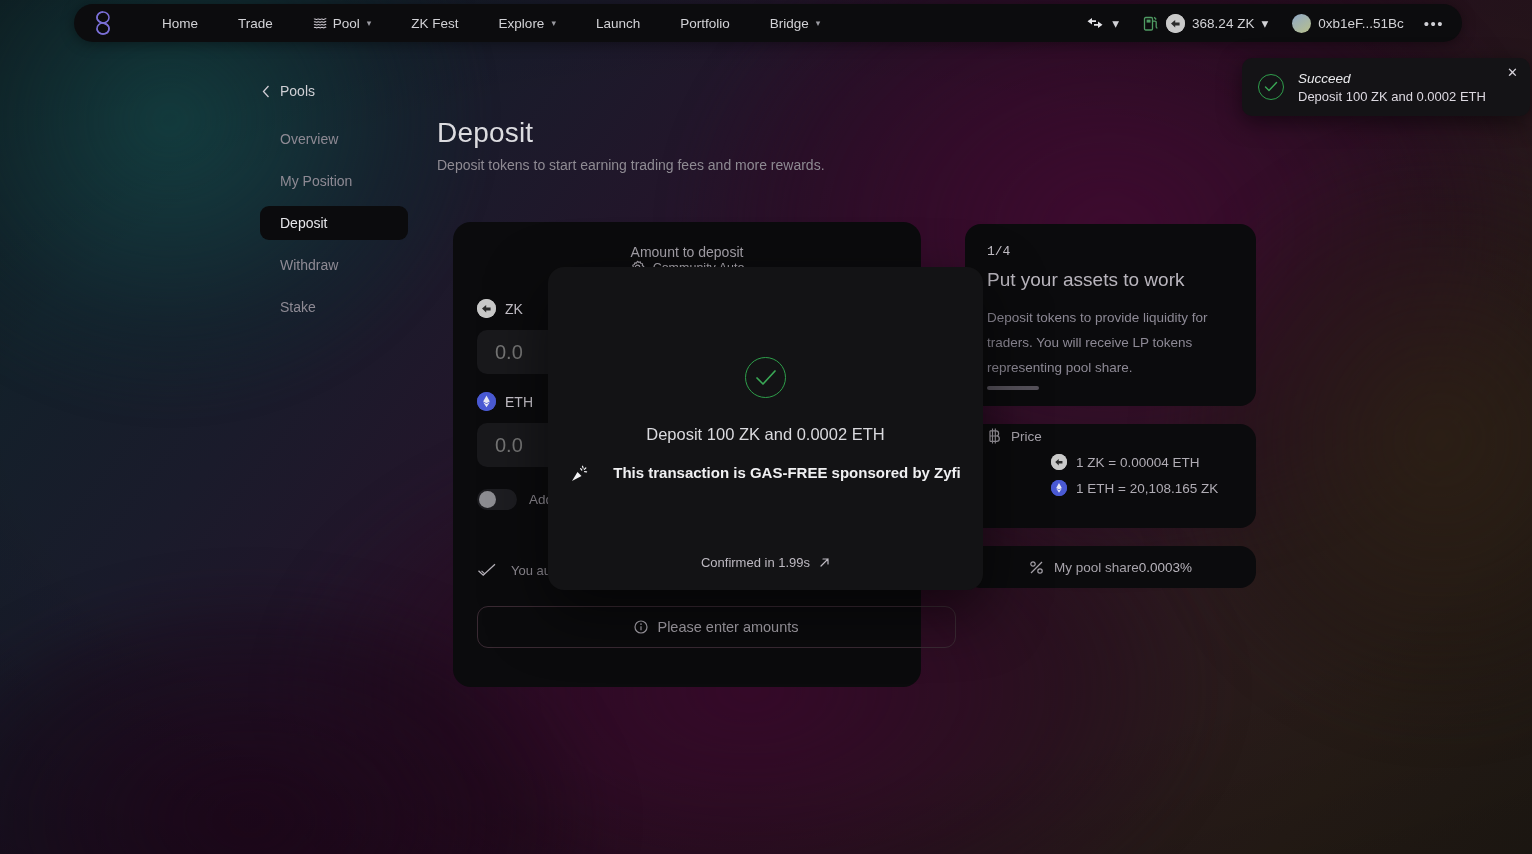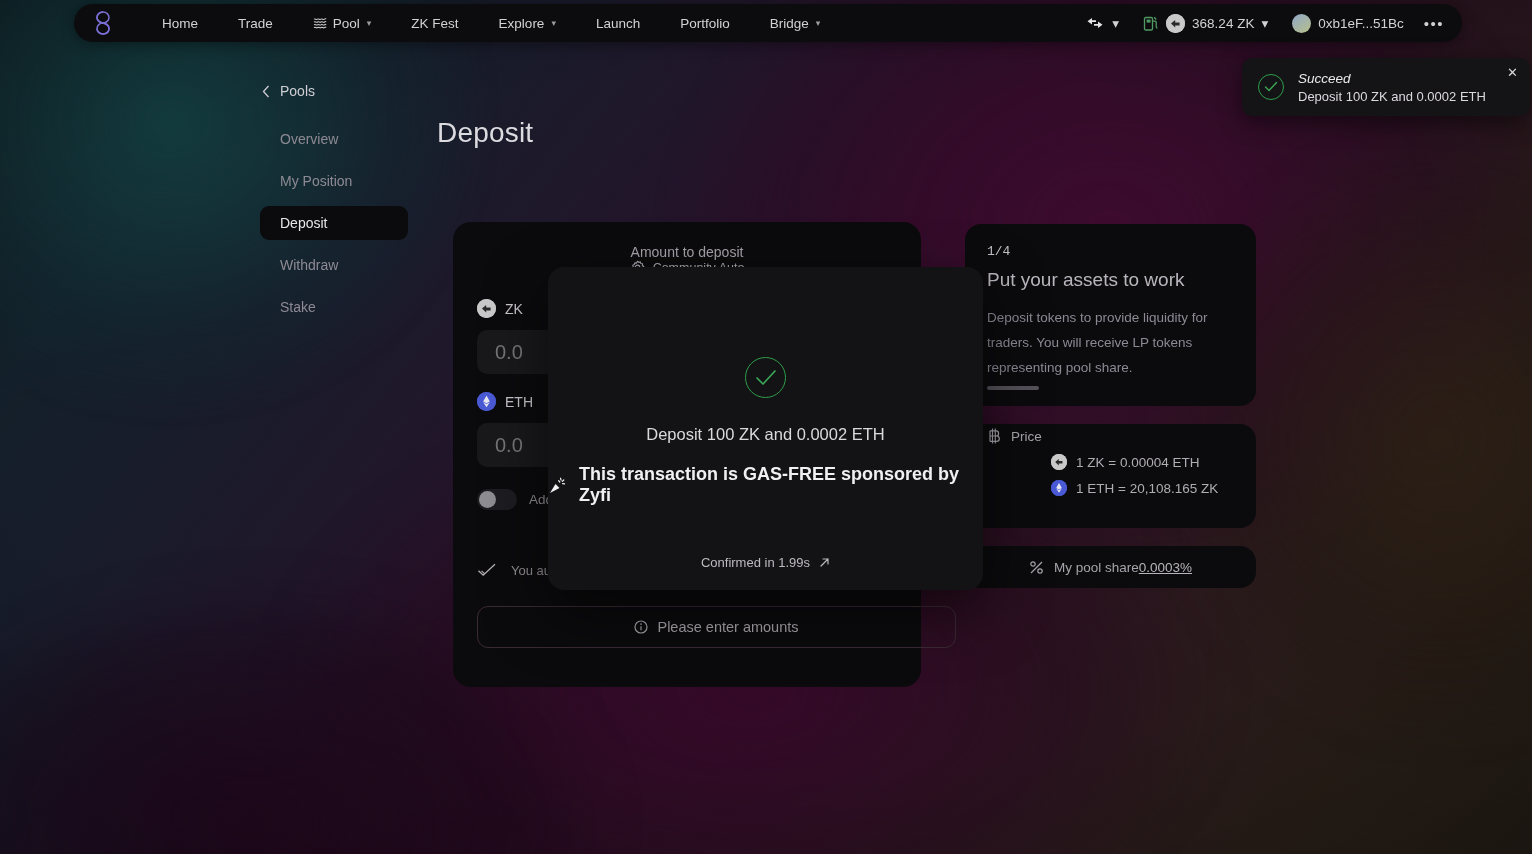--- a/index.html
+++ b/index.html
@@ -221,43 +221,43 @@
   .price-line {
     display: flex; align-items: center; gap: 9px;
     font-size: 13.5px; color: #b0acb4;
     margin-top: 10px; padding-left: 64px;
   }
   #share-card {
     top: 546px; height: 42px; padding: 0 22px;
     display: flex; align-items: center; justify-content: center;
   }
   .share-left { display:flex; align-items:center; gap:10px; font-size: 13.5px; color:#a7a3ab;}
-  .share-val { font-size: 13.5px; color: #b8b4bc; text-decoration: underline; }
+  .share-val { font-size: 13.5px; color: #b8b4bc; }
 
   
   .modal {
     position: absolute; left: 548px; top: 267px;
     width: 435px; height: 323px;
     background: #131315;
     border-radius: 16px;
     z-index: 40;
     box-shadow: 0 22px 60px rgba(0,0,0,.55);
     display: flex; flex-direction: column; align-items: center;
   }
   .modal-check {
     margin-top: 90px;
     width: 41px; height: 41px; border-radius: 50%;
     border: 1.6px solid #2e9e4a;
     display: flex; align-items: center; justify-content: center;
   }
   .modal-title { margin-top: 27px; font-size: 16.5px; color: #dadade; }
   .modal-gas {
     margin-top: 20px;
-    display: flex; align-items: center; gap: 12px;
-    font-size: 18px; color: #f0f0f2; font-weight: bold;
+    display: flex; align-items: flex-start; gap: 24px;
+    font-size: 15px; color: #f0f0f2; font-weight: bold;
   }
   .modal-foot {
     position: absolute; bottom: 20px;
     display: flex; align-items: center; gap: 9px;
     font-size: 13px; color: #bdb9c1; cursor: pointer;
   }
 
   
   .toast {
     position: absolute; right: 2px; top: 58px;
@@ -415,20 +415,21 @@
     </div>
     <div class="side-item">
       <span>Withdraw</span>
     </div>
     <div class="side-item">
       <span>Stake</span>
     </div>
   </div>
 
   <div class="page-title">Deposit</div>
+  <div class="page-sub">Deposit tokens to start earning trading fees and more rewards.</div>
 
   <div class="deposit-card">
     <div class="card-head">
       <span class="card-head-label">Amount to deposit</span>
       <span class="slippage">
         <span>
           <svg width="15" height="15" viewBox="0 0 16 16">
             <circle cx="8" cy="8" r="2.5" fill="none" stroke="#a7a3ab" stroke-width="1.2"></circle>
             <path d="M8 1.3 L9.3 2.6 L11 2 L11.6 3.8 L13.4 4 L13.2 5.8 L14.7 6.9 L13.7 8.4 L14.4 10.1 L12.7 10.8 L12.2 12.5 L10.4 12.4 L9.2 13.8 L7.8 12.9 L6.1 13.5 L5.5 11.8 L3.7 11.5 L3.9 9.8 L2.5 8.6 L3.5 7.2 L2.9 5.5 L4.6 4.9 L5.1 3.1 L6.8 3.3 Z" fill="none" stroke="#a7a3ab" stroke-width="1.2" stroke-linejoin="round"></path>
           </svg>

